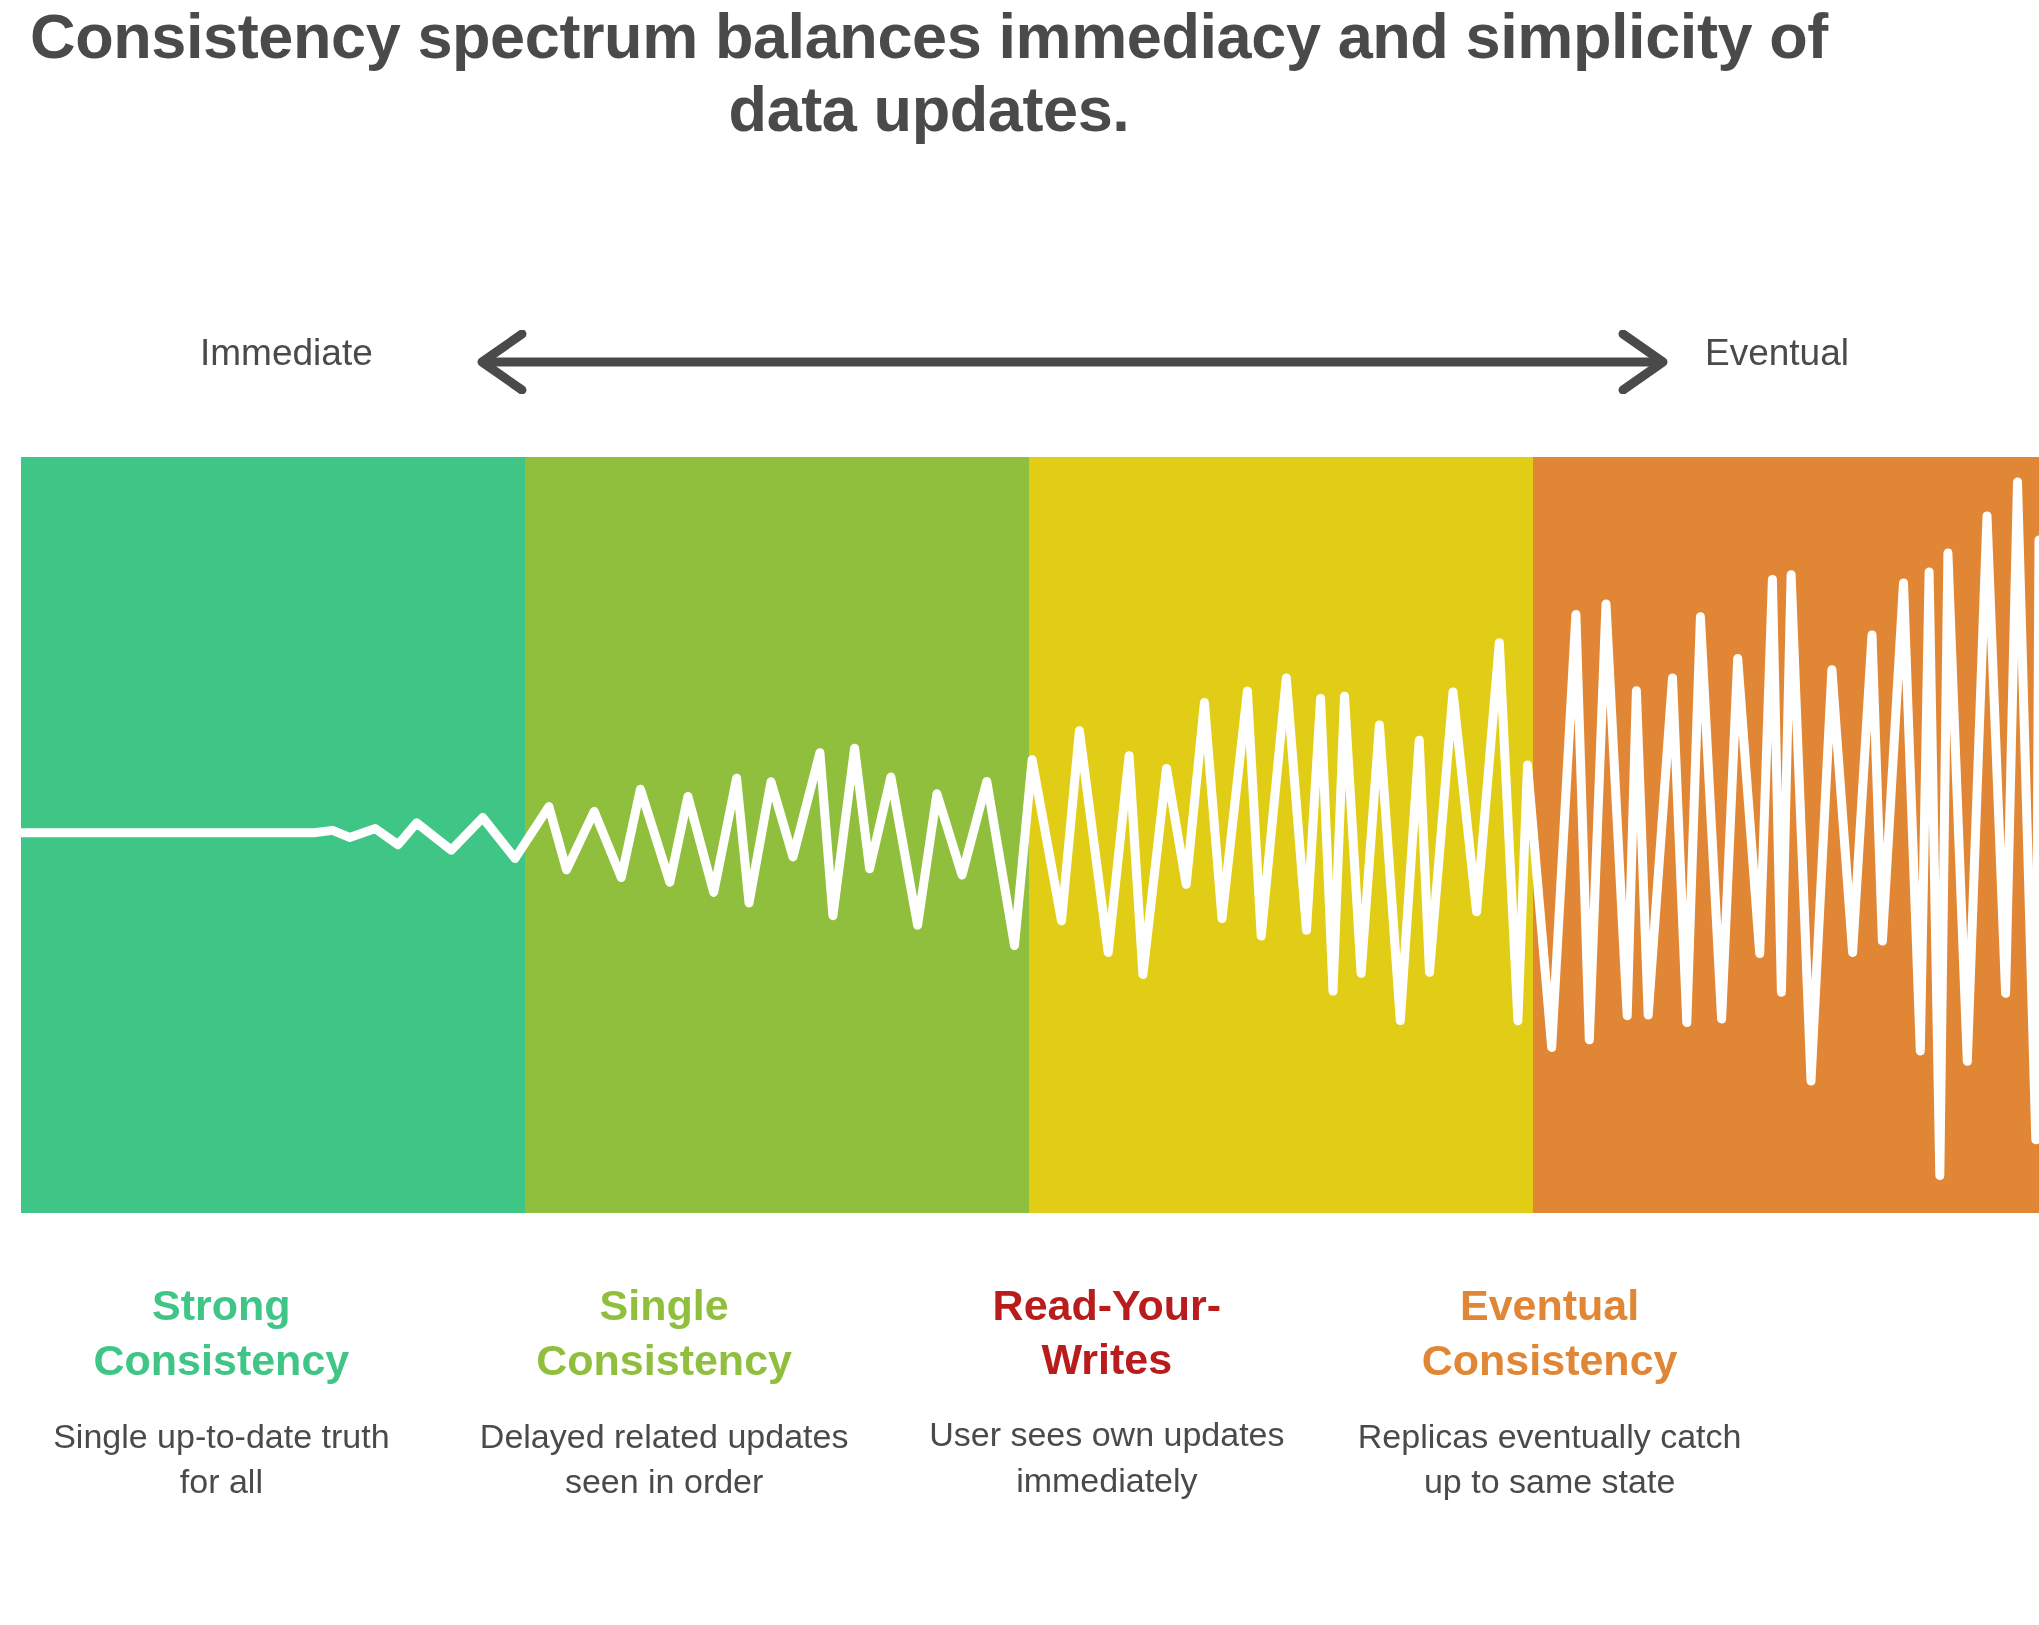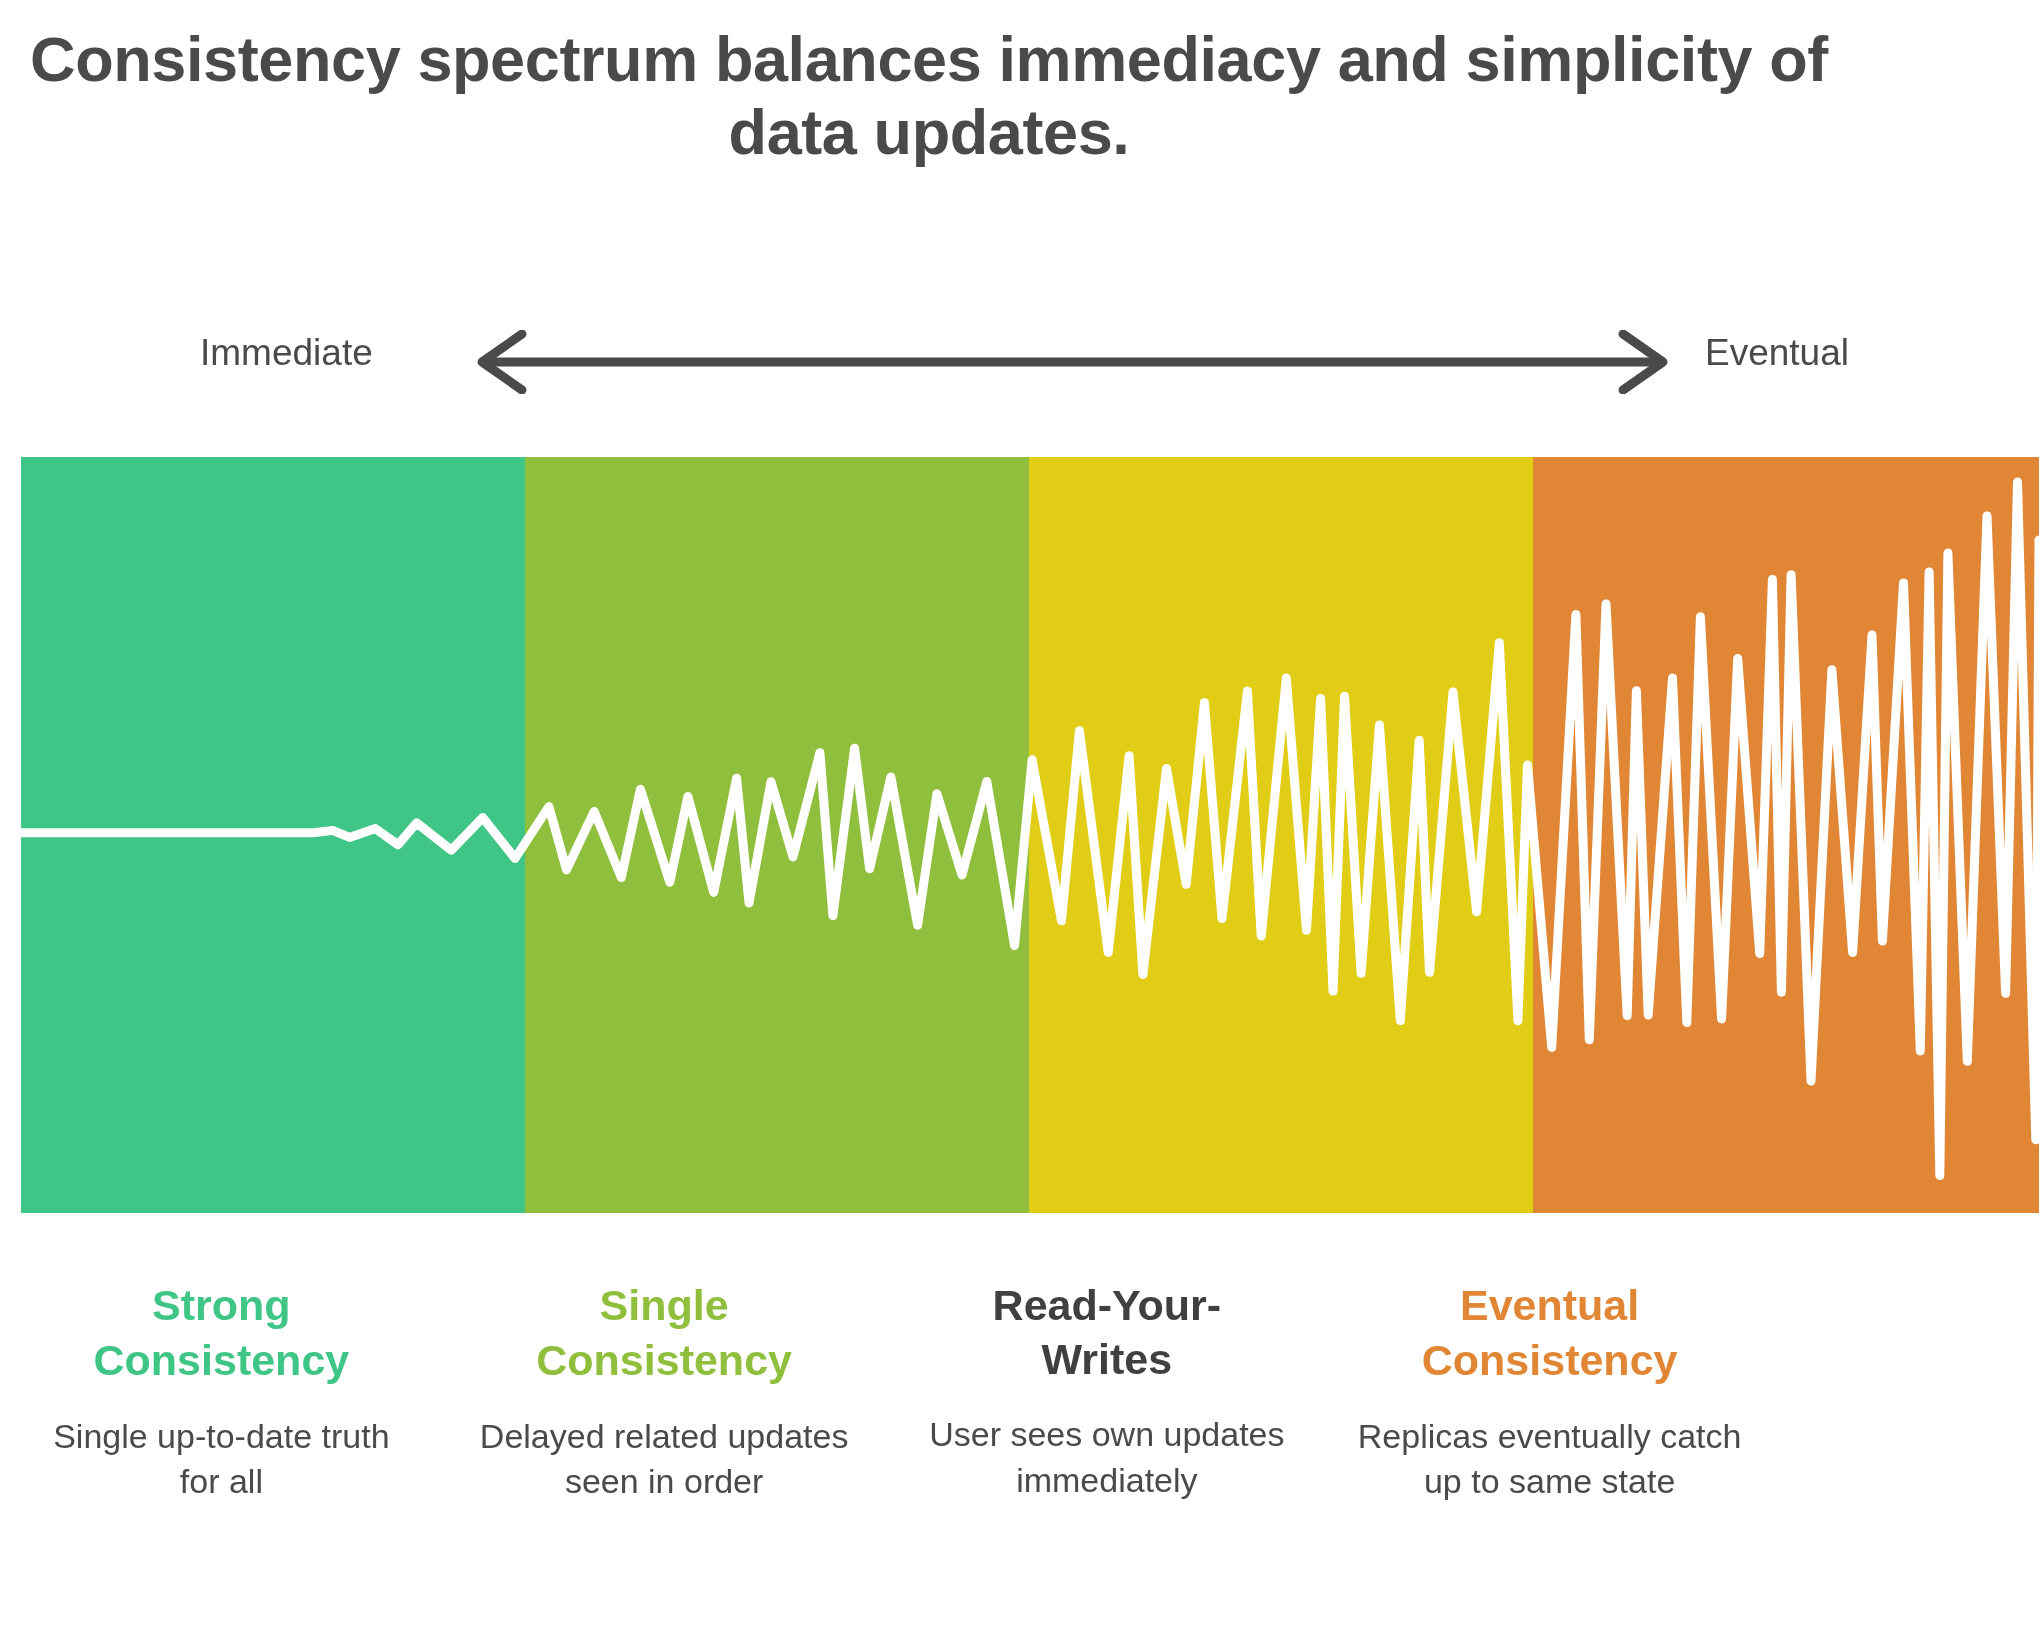--- a/index.html
+++ b/index.html
@@ -20,21 +20,21 @@
     position: absolute;
     left: 0;
     top: 0;
     width: 1858px;
     text-align: center;
     font-size: 63px;
     font-weight: bold;
     line-height: 1.16;
     color: #4a4a4a;
     letter-spacing: -0.4px;
-    padding-top: 23px;
+    padding-top: 0;
     box-sizing: border-box;
   }
 
   
   .axis-row {
     position: absolute;
     left: 0;
     top: 310px;
     width: 1745px;
     height: 90px;
@@ -143,21 +143,21 @@
     <div class="col-head" style="color: rgb(63, 197, 133);">Strong
 Consistency</div>
     <div class="col-desc">Single up-to-date truth for all</div>
   </div>
   <div class="col col-1">
     <div class="col-head" style="color: rgb(143, 191, 60);">Single
 Consistency</div>
     <div class="col-desc">Delayed related updates seen in order</div>
   </div>
   <div class="col col-2">
-    <div class="col-head" style="color: #404040;">Read-Your-
+    <div class="col-head" style="color: #b91c1c;">Read-Your-
 Writes</div>
     <div class="col-desc">User sees own updates immediately</div>
   </div>
   <div class="col col-3">
     <div class="col-head" style="color: rgb(224, 134, 52);">Eventual
 Consistency</div>
     <div class="col-desc">Replicas eventually catch up to same state</div>
   </div>
 </div>
 

